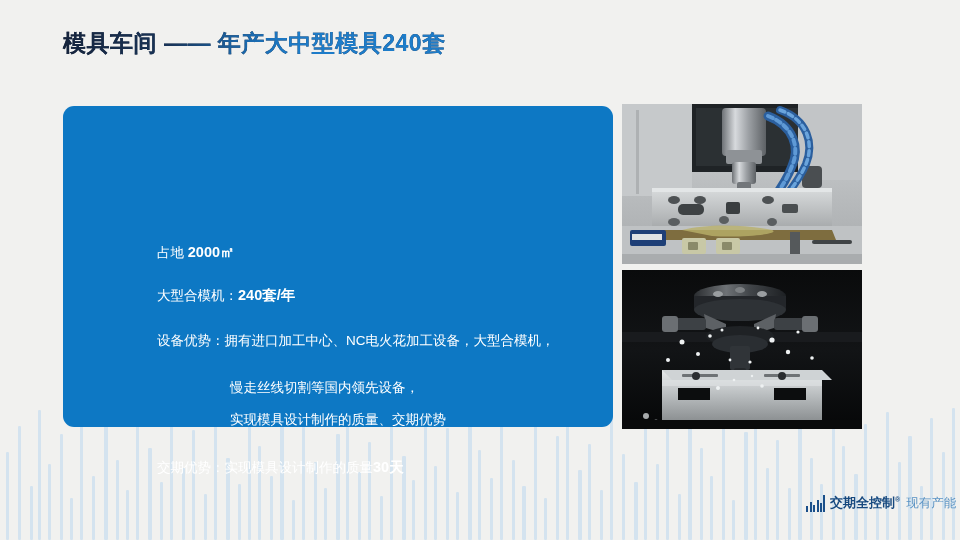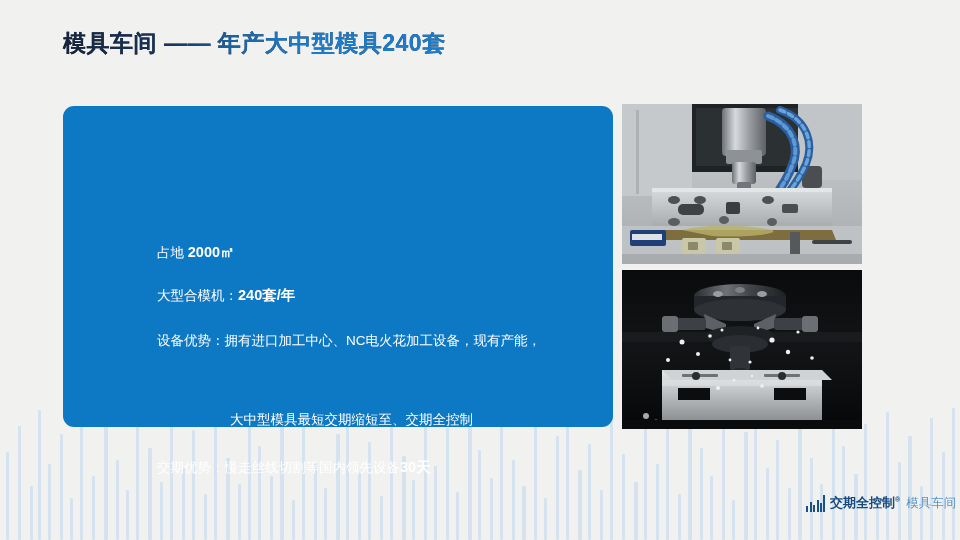--- a/index.html
+++ b/index.html
@@ -154,23 +154,24 @@
       <i style="left: 942px; top: 62px; width: 3px; height: 88px; background: rgb(207, 224, 239);"></i>
       <i style="left: 952px; top: 18px; width: 3px; height: 132px; background: rgb(207, 224, 239);"></i>
     </div>
 
   <div class="title-fallback">模具车间 —— 年产大中型模具240套</div>
   <div class="title-grad">模具车间 —— 年产大中型模具240套</div>
 
   <div class="panel">
     <p class="r1"><span>占地 </span><b class="big">2000㎡</b></p>
     <p class="r2"><span>大型合模机：</span><b class="big">240套/年</b></p>
-    <p class="r3">设备优势：拥有进口加工中心、NC电火花加工设备，现有产能，</p>
-    <p class="r5">大中型模具最短交期缩短至、交期全控制</p>
-    <p class="r6"><span>交期优势：慢走丝线切割等国内领先设备</span><b class="big">30天</b></p>
+    <p class="r3">设备优势：拥有进口加工中心、NC电火花加工设备，大型合模机，</p>
+    <p class="r4">慢走丝线切割等国内领先设备，</p>
+    <p class="r5">实现模具设计制作的质量、交期优势</p>
+    <p class="r6"><span>交期优势：实现模具设计制作的质量</span><b class="big">30天</b></p>
   </div>
 
   <div class="photo photo-top">
     <svg viewBox="0 0 240 160" preserveAspectRatio="none">
       <defs>
         <linearGradient id="bgm" x1="0" y1="0" x2="0" y2="1">
           <stop offset="0" stop-color="#cfd2d4"></stop>
             <stop offset="0.55" stop-color="#b9bcbe"></stop>
             <stop offset="1" stop-color="#a7aaac"></stop>
         </linearGradient>
@@ -311,16 +312,16 @@
   <div class="logo">
     <span class="mark">
       <i style="left:0px;height:6px;"></i>
       <i style="left:3.5px;height:10px;"></i>
       <i style="left:7px;height:7px;"></i>
       <i style="left:10.5px;height:12px;"></i>
       <i style="left:14px;height:9px;"></i>
       <u></u>
     </span>
     <span class="brand"><span>交期全控制</span><sup>®</sup></span>
-    <span class="sub">模具车间</span>
+    <span class="sub">现有产能</span>
   </div>
 
 </div>
 
 </body></html>

